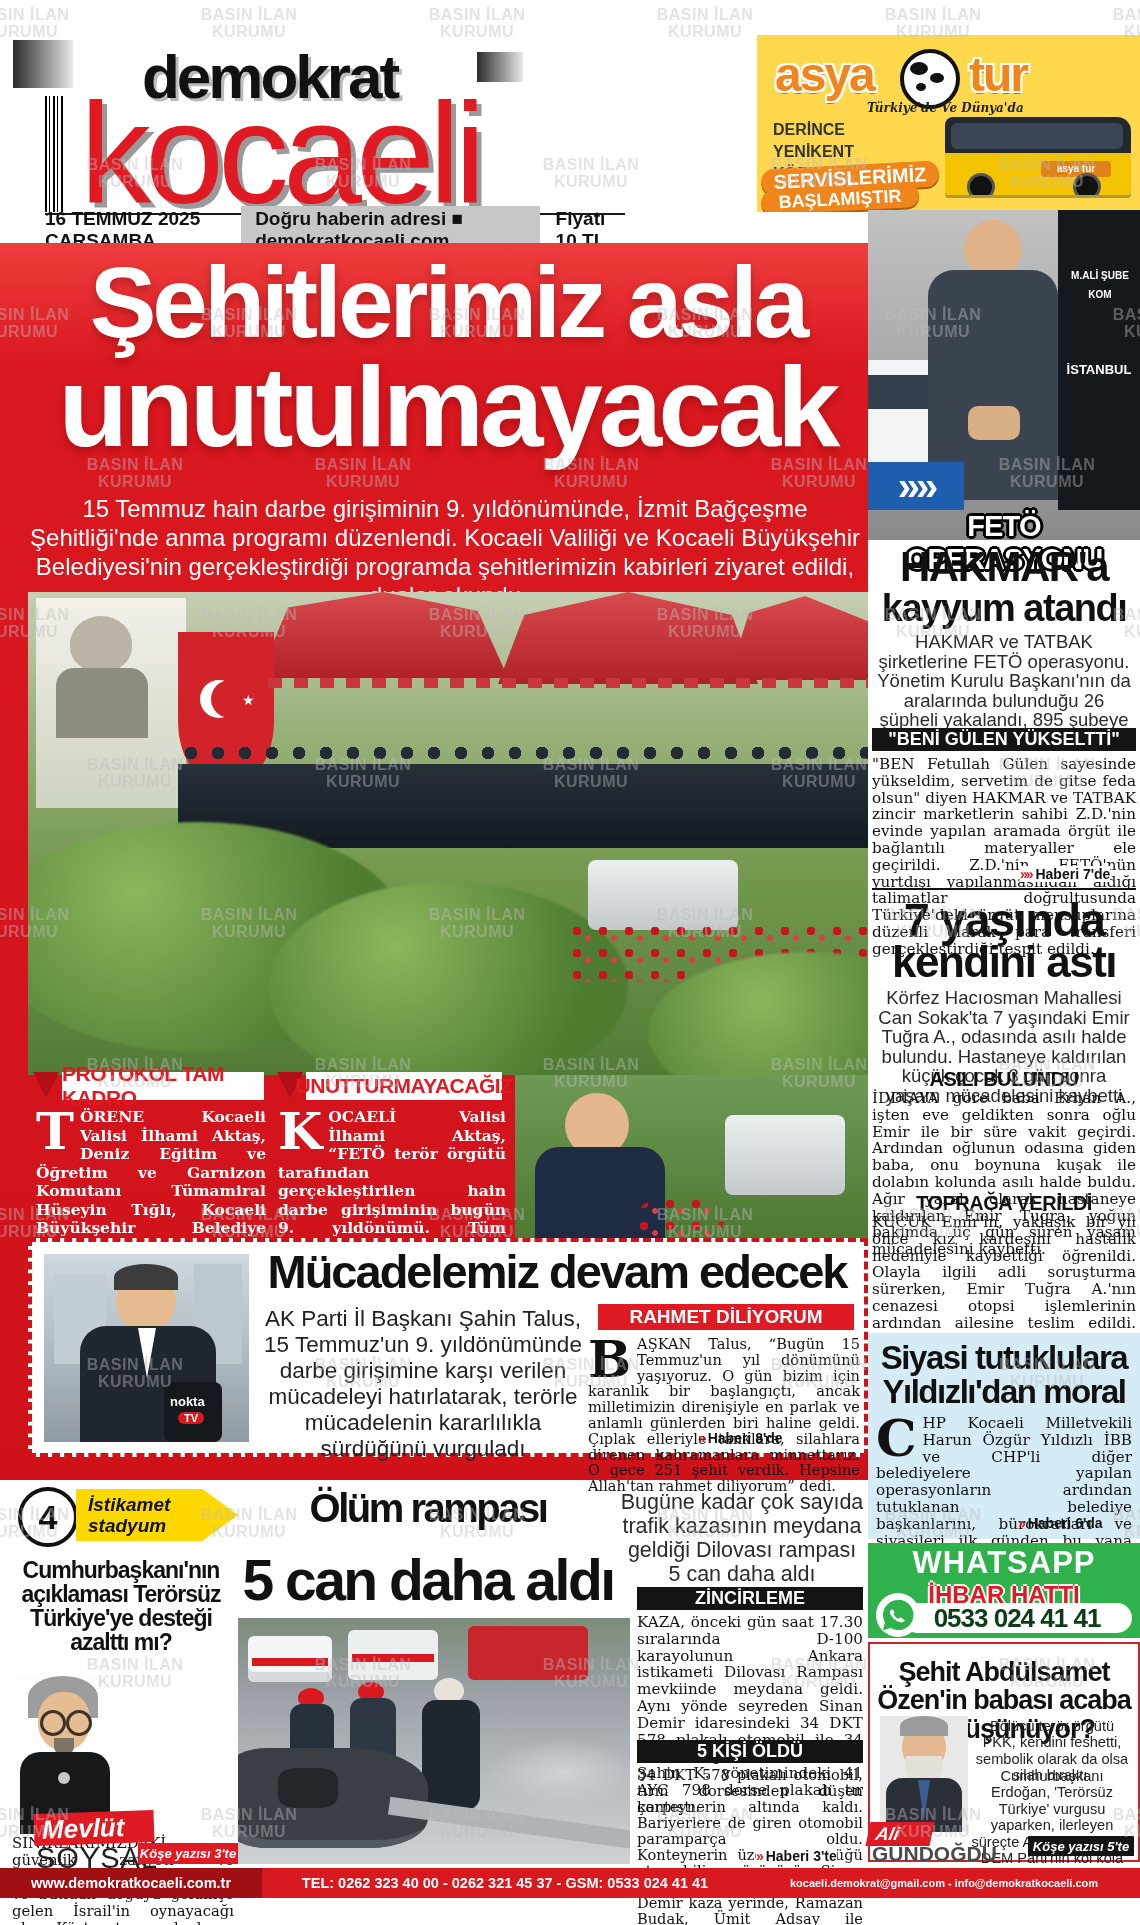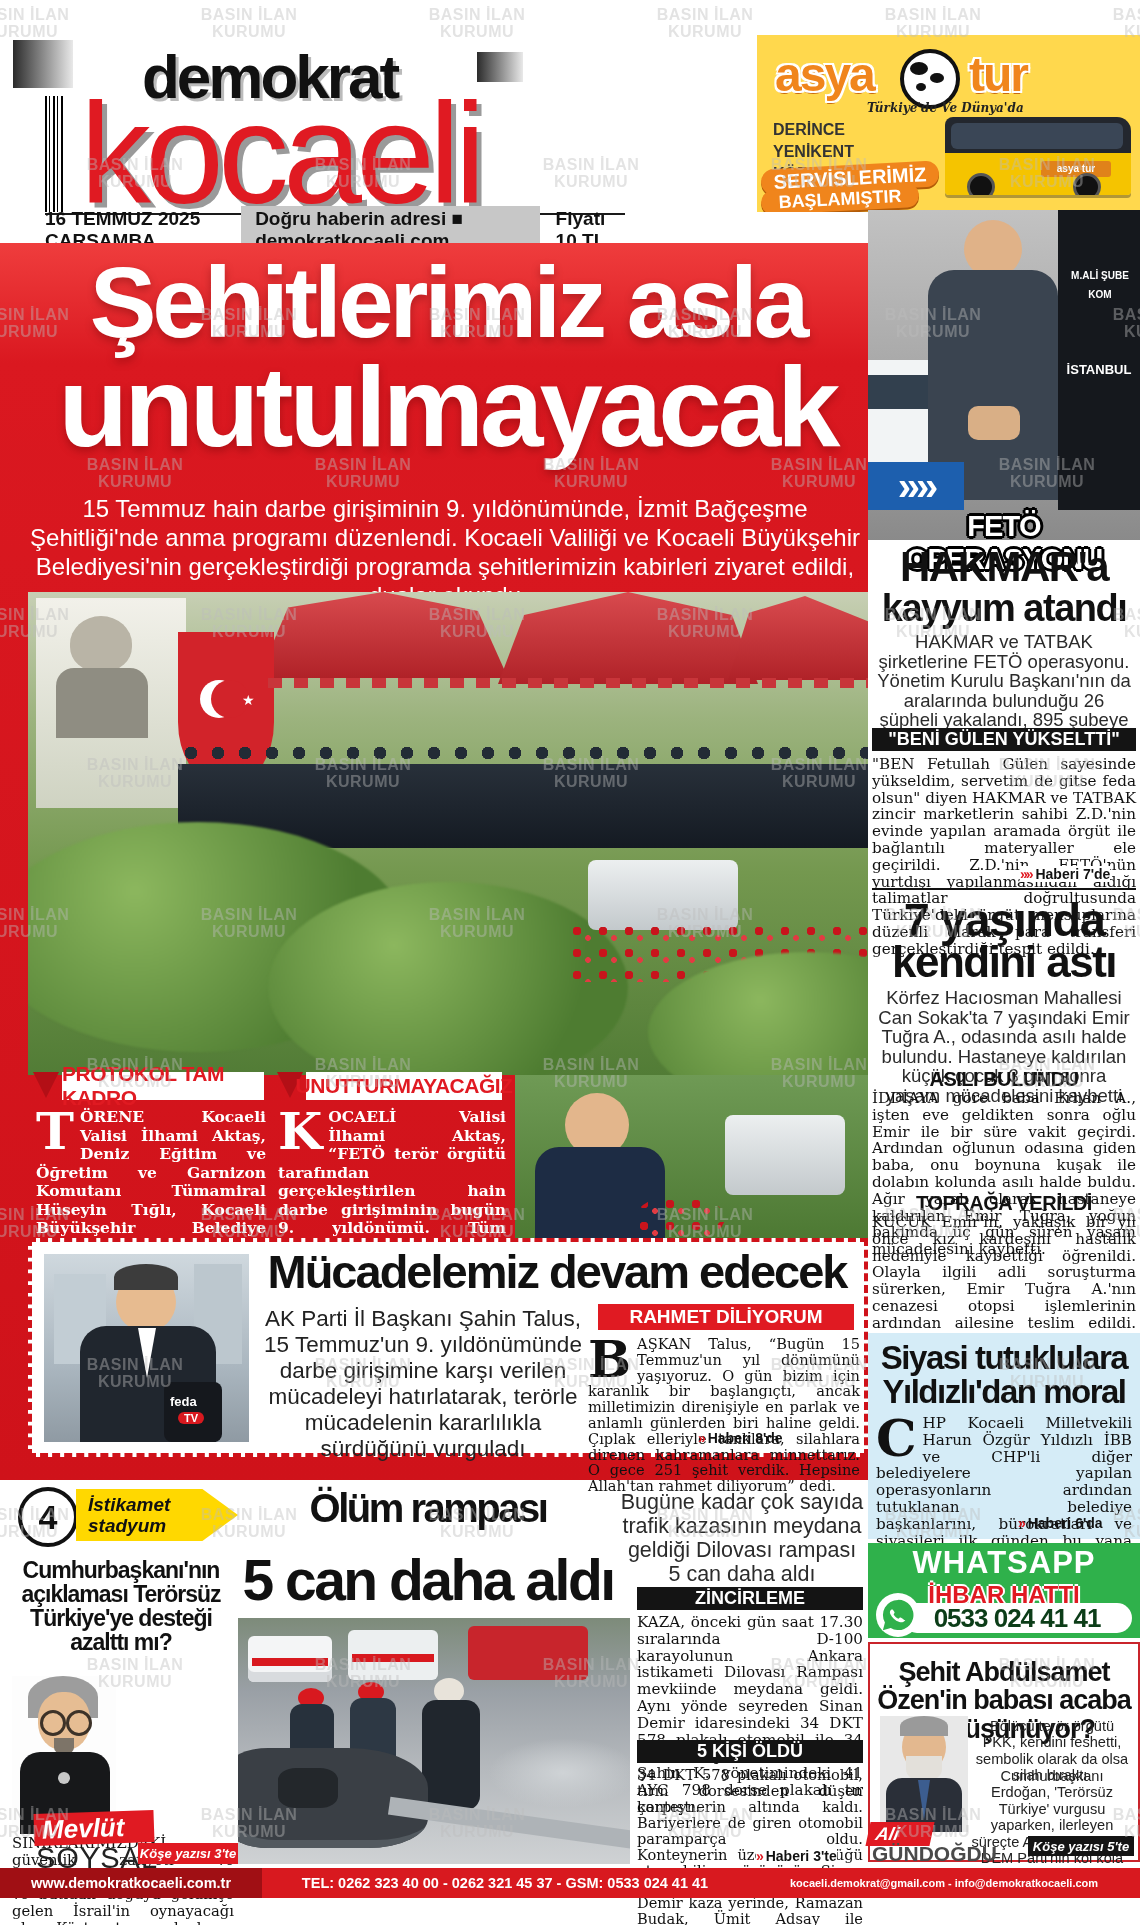--- a/index.html
+++ b/index.html
@@ -190,21 +190,21 @@
   <div class="abs white-box" style="left:28px;top:1238px;width:840px;height:219px;">
 
     <div class="abs ph" style="left:12px;top:12px;width:205px;height:188px;background:linear-gradient(180deg,#cfd8de,#aab6bf 60%,#8f9aa3);">
       <div class="abs" style="left:10px;top:20px;width:52px;height:90px;background:#c2cdd4;"></div>
       <div class="abs" style="left:150px;top:10px;width:48px;height:100px;background:#bcc7ce;"></div>
       <div class="abs" style="left:72px;top:18px;width:60px;height:60px;border-radius:50%;background:#e7bb90;"></div>
       <div class="abs" style="left:70px;top:10px;width:64px;height:26px;border-radius:50% 50% 0 0;background:#3c3c3c;"></div>
       <div class="abs" style="left:36px;top:72px;width:136px;height:116px;border-radius:26px 26px 0 0;background:#20262e;"></div>
       <div class="abs" style="left:94px;top:74px;width:18px;height:50px;background:#fff;clip-path:polygon(0 0,100% 0,50% 100%);"></div>
       <div class="abs" style="left:120px;top:128px;width:58px;height:60px;background:#15181d;border-radius:8px;">
-        <span class="abs" style="left:6px;top:12px;color:#fff;font-weight:900;font-size:13px;">feda</span>
+        <span class="abs" style="left:6px;top:12px;color:#fff;font-weight:900;font-size:13px;">nokta</span>
         <span class="abs" style="left:14px;top:30px;background:#d8191f;color:#fff;font-weight:900;font-size:11px;border-radius:8px;padding:0 6px;">TV</span>
       </div>
     </div>
     <div class="abs h-black" style="left:222px;top:6px;width:606px;font-size:47px;letter-spacing:-2px;">Mücadelemiz devam edecek</div>
     <div class="abs lede" style="left:226px;top:64px;width:330px;font-size:22.5px;line-height:26px;color:#222;">AK Parti İl Başkanı Şahin Talus, 15 Temmuz'un 9. yıldönümünde darbe girişimine karşı verilen mücadeleyi hatırlatarak, terörle mücadelenin kararlılıkla sürdüğünü vurguladı</div>
     <div class="abs ribbon-red" style="left:566px;top:62px;width:256px;height:26px;font-size:19px;">RAHMET DİLİYORUM</div>
     <div class="abs body-serif dropcap" style="left:556px;top:94px;width:272px;height:112px;font-size:14.6px;line-height:15.8px;">BAŞKAN Talus, “Bugün 15 Temmuz'un yıl dönümünü yaşıyoruz. O gün bizim için karanlık bir başlangıçtı, ancak milletimizin direnişiyle en parlak ve anlamlı günlerden biri haline geldi. Çıplak elleriyle tanklara, silahlara direnen kahramanlara minnettarız. O gece 251 şehit verdik. Hepsine Allah'tan rahmet diliyorum” dedi.</div>
     <div class="abs more" style="left:666px;top:188px;font-size:14px;">
       <span class="arr">»</span>
       <span>Haberi 8'de</span>

